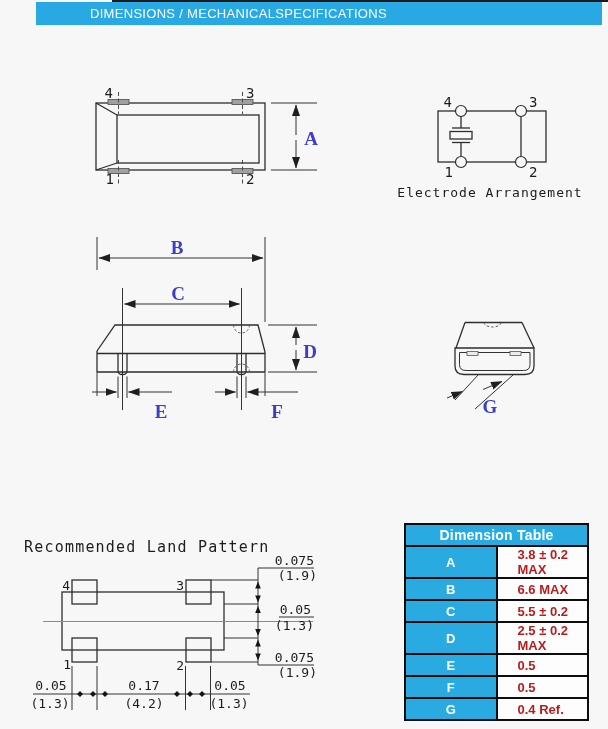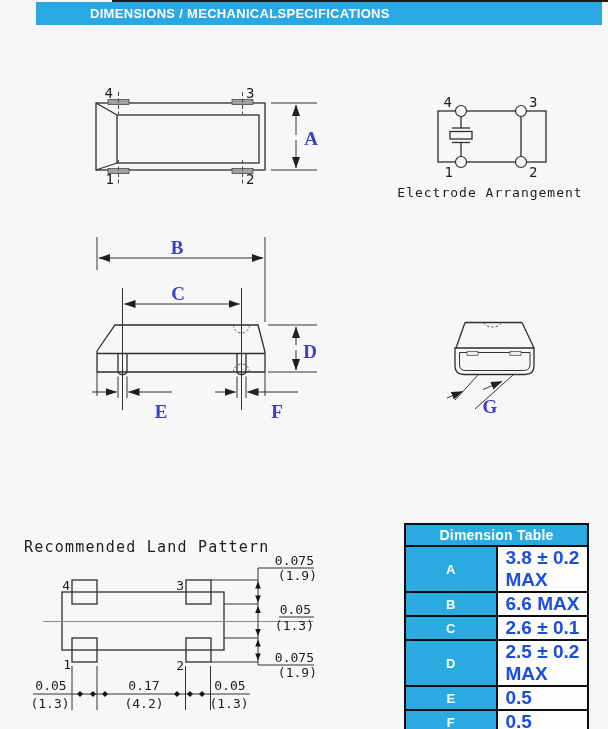--- a/index.html
+++ b/index.html
@@ -8,21 +8,21 @@
     background:#f7f7f8; overflow:hidden;
     font-family:"Liberation Sans", sans-serif;
   }
   .topline { position:absolute; left:112px; top:0; width:496px; height:2px; background:#1b1b1b; }
   .banner {
     position:absolute; left:36px; top:2px; width:566px; height:23px;
     background:#29a9e4;
   }
   .banner span {
     display:block; padding-left:54px; line-height:23px;
-    color:#ffffff; font-size:13px; font-weight:bold; letter-spacing:0.3px;
+    color:#ffffff; font-size:13px; font-weight:normal; letter-spacing:0.3px;
   }
   svg.drawing { position:absolute; left:0; top:0; }
   svg .ln   { stroke:#2e2e2e; stroke-width:1.3; fill:none; }
   svg .ln-t { stroke:#333333; stroke-width:1;   fill:none; }
   svg .dash { stroke:#4a4a4a; stroke-width:1; fill:none; stroke-dasharray:4 2.5; }
   svg .dash2{ stroke:#555555; stroke-width:1; fill:none; stroke-dasharray:2.5 2; }
   svg .pin  { fill:#a0a0a0; stroke:#4a4a4a; stroke-width:0.8; }
   svg .node { fill:#f7f7f8; stroke:#2e2e2e; stroke-width:1.2; }
   svg .cl   { stroke:#8a8a8a; stroke-width:1; fill:none; }
   svg .mark { fill:#141414; stroke:none; }
@@ -41,22 +41,22 @@
   }
   .dim-table td.hdr {
     background:#29abe2; color:#ffffff; font-weight:bold;
     font-size:14px; text-align:center; letter-spacing:0.2px;
   }
   .dim-table td.letter {
     background:#29abe2; color:#ffffff; font-weight:bold;
     font-size:13px; text-align:center; width:53px;
   }
   .dim-table td.value {
-    background:#fdfdfd; color:#1d4ed8; font-weight:bold;
-    font-size:19px; padding-left:8px;
+    background:#fdfdfd; color:#b91c1c; font-weight:bold;
+    font-size:13px; padding-left:20px;
   }
 </style>
 </head>
 <body>
 
 <div class="page">
 
   <div class="topline"></div>
 
   <div class="banner">
@@ -233,21 +233,21 @@
       <tr>
         <td class="letter">A</td>
         <td class="value">3.8 ± 0.2 MAX</td>
       </tr>
       <tr>
         <td class="letter">B</td>
         <td class="value">6.6 MAX</td>
       </tr>
       <tr>
         <td class="letter">C</td>
-        <td class="value">2.6 ± 0.1</td>
+        <td class="value">5.5 ± 0.2</td>
       </tr>
       <tr>
         <td class="letter">D</td>
         <td class="value">2.5 ± 0.2 MAX</td>
       </tr>
       <tr>
         <td class="letter">E</td>
         <td class="value">0.5</td>
       </tr>
       <tr>

